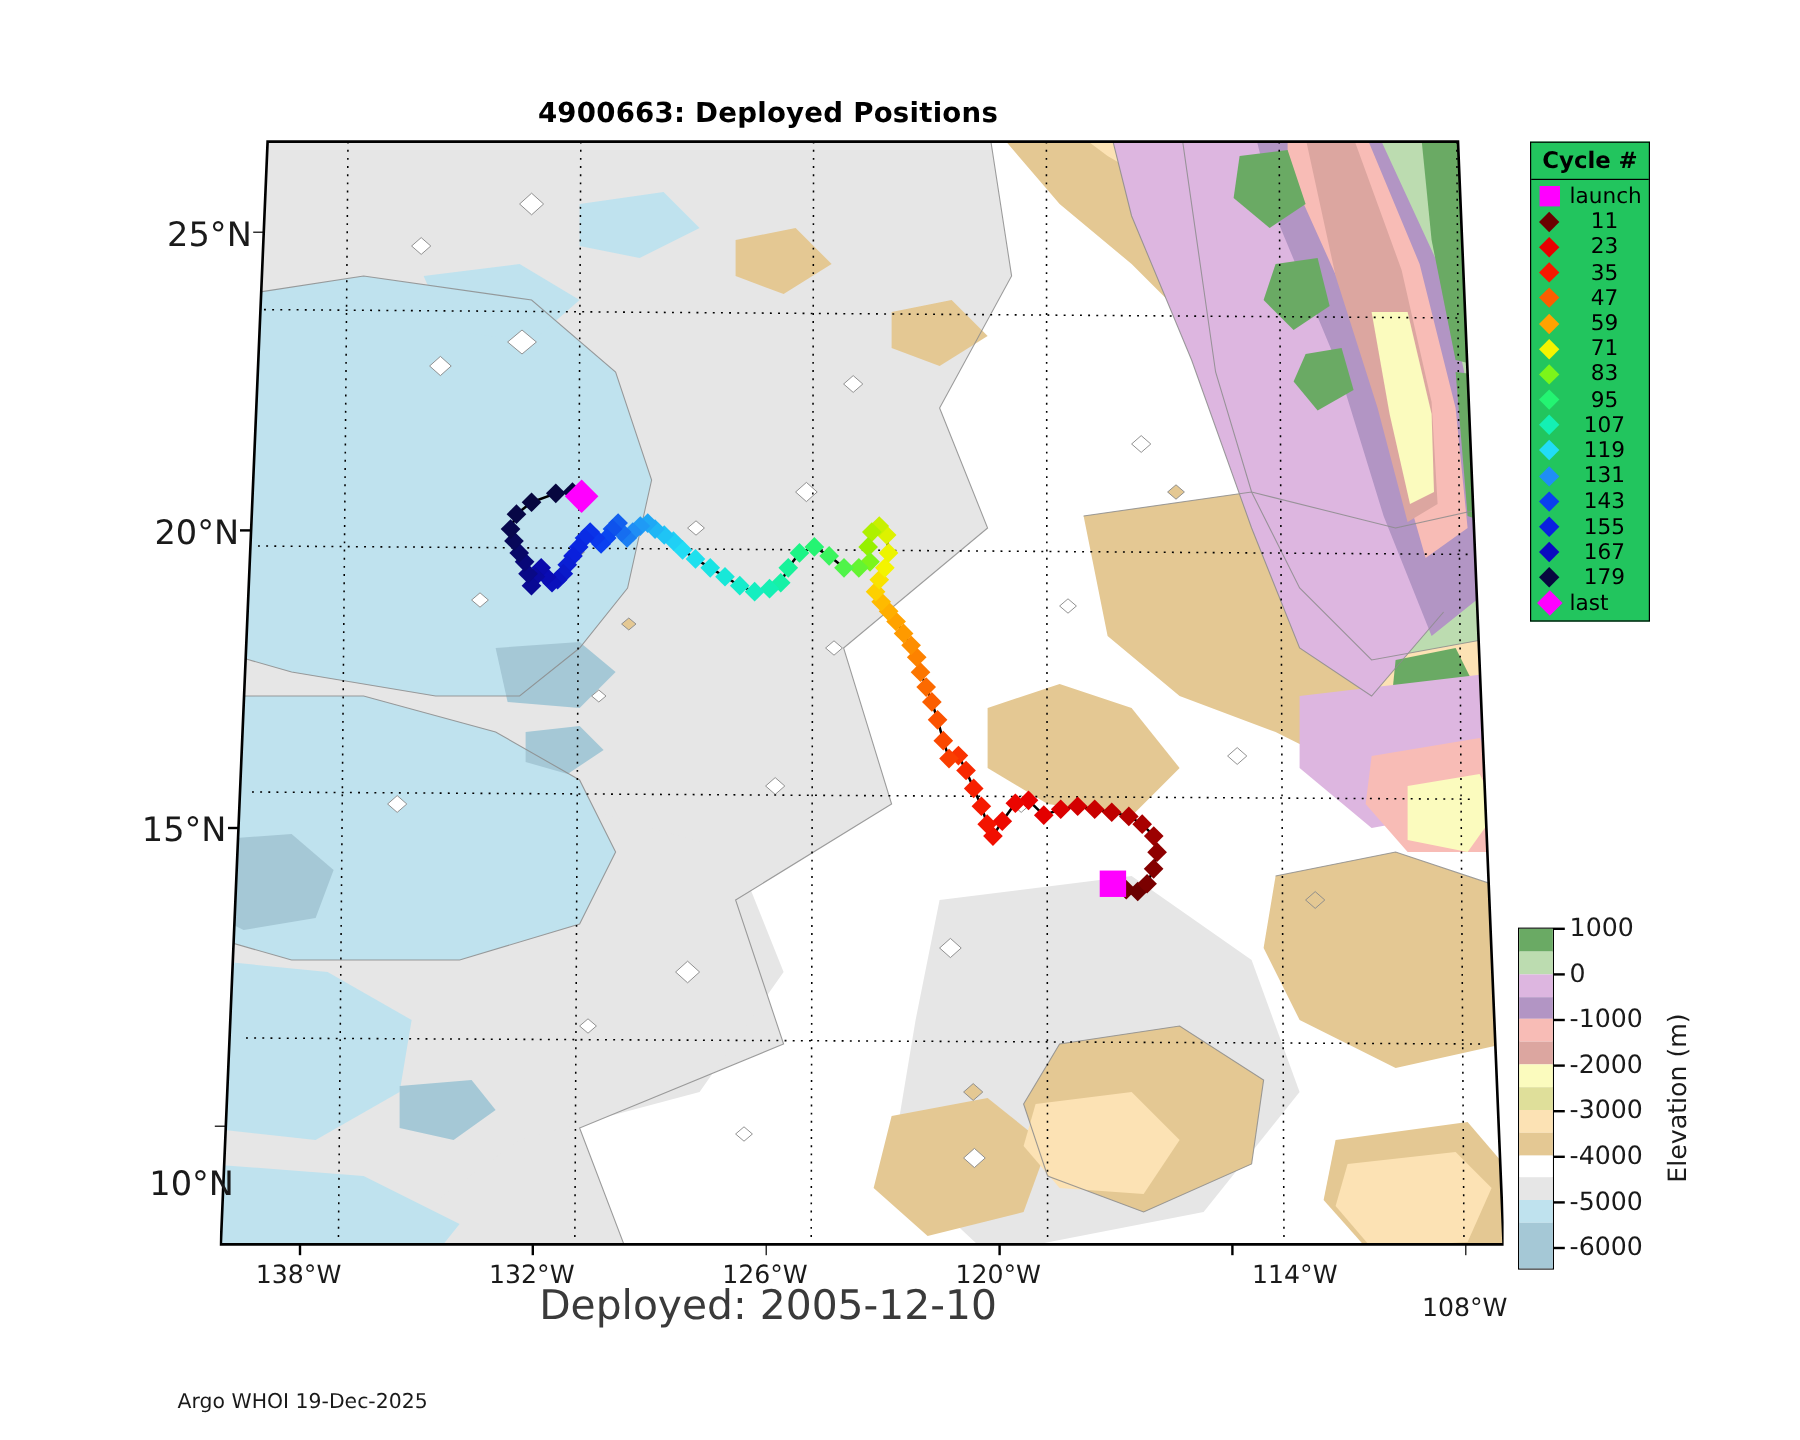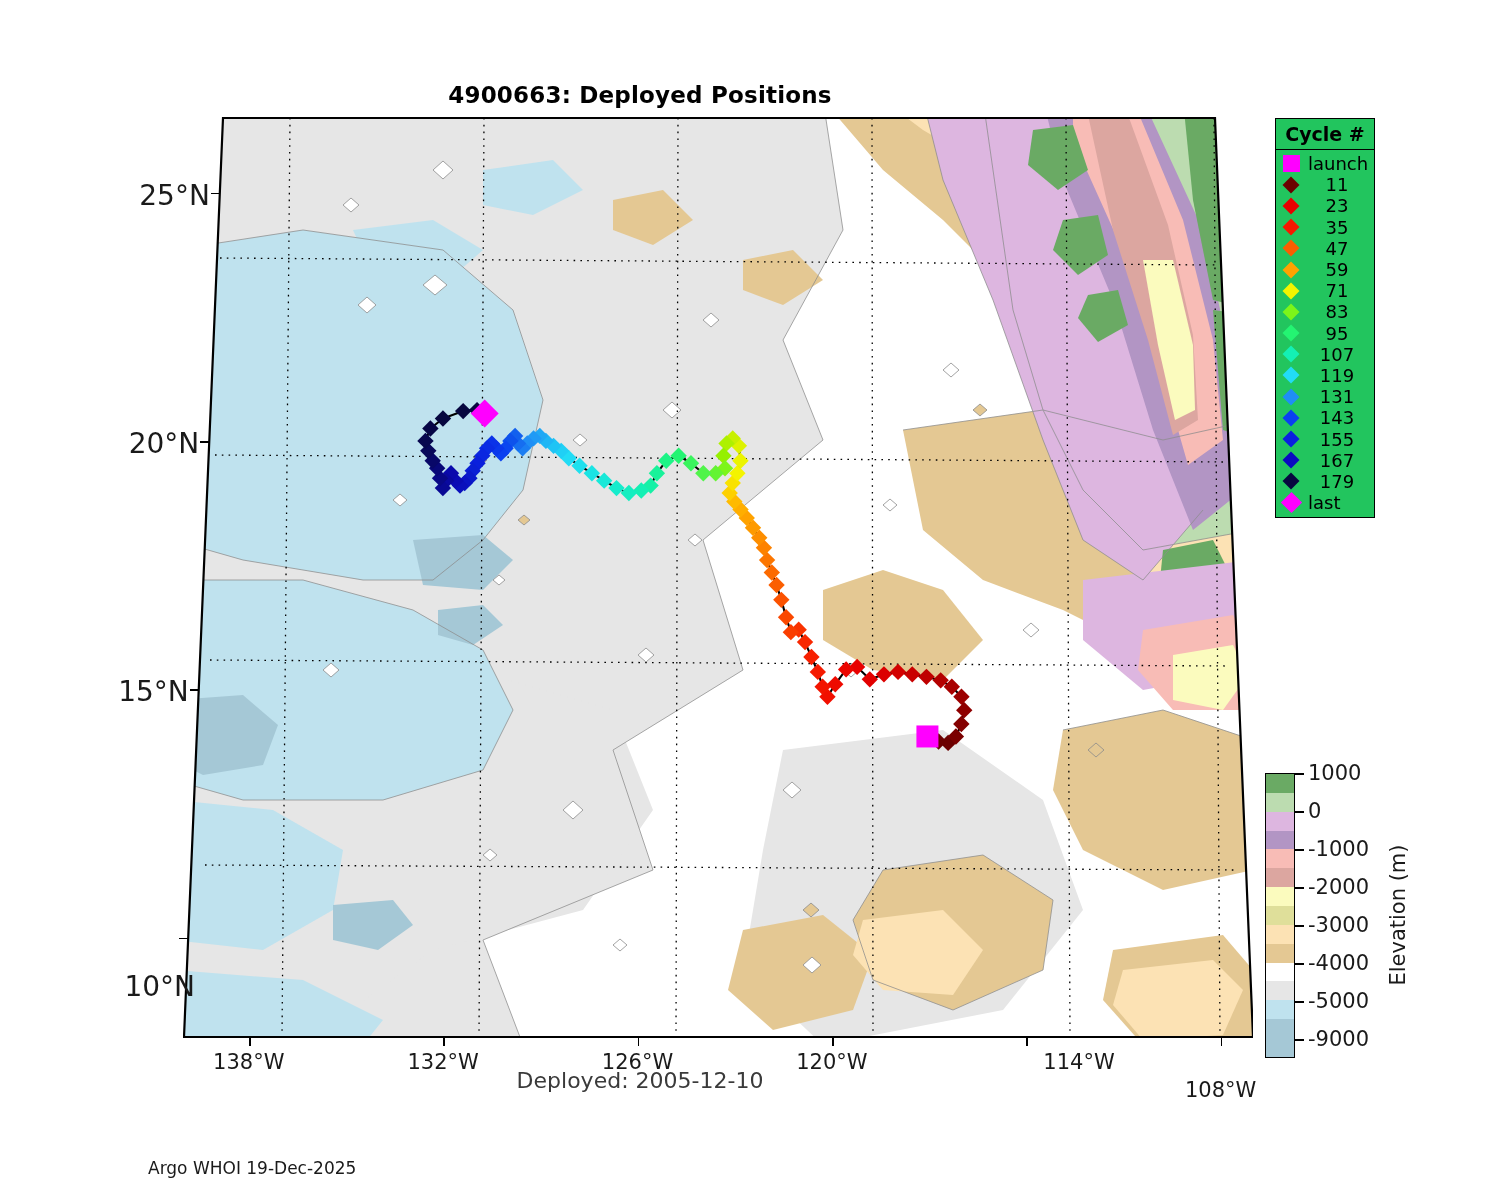--- a/index.html
+++ b/index.html
@@ -12,21 +12,21 @@
          font-size:23px;font-weight:bold;color:#000;letter-spacing:.2px;}
 
   #mapwrap{left:183px;top:110px;width:1070px;height:935px;}
   #mapsvg{position:absolute;left:0;top:0;}
 
   .ytick-lbl{font-size:28px;color:#1a1a1a;text-align:right;white-space:nowrap;}
   .xtick-lbl{font-size:21px;color:#1a1a1a;text-align:center;white-space:nowrap;}
   .tickmark{background:#000;position:absolute;}
 
   #deployed{left:0;top:1068px;width:1280px;text-align:center;
-            font-size:22px;color:#3a3a3a;}
+            font-size:34px;color:#3a3a3a;}
   #footer{left:148px;top:1158px;font-size:17px;color:#1a1a1a;}
 
   
   #legend{left:1275px;top:118px;width:100px;border:1.4px solid #000;
           background:#22c55e;box-sizing:border-box;}
   #legend-title{text-align:center;font-size:19px;font-weight:bold;
                 padding:4px 0 4px;border-bottom:1.4px solid #000;color:#000;}
   #legend-body{padding:3px 0 4px 0;}
   .leg-row{display:flex;align-items:center;height:21.2px;}
   .leg-swatch{width:30px;display:flex;justify-content:center;align-items:center;}
@@ -457,14 +457,14 @@
     <div class="cb-lbl" style="top: 849px;">-1000</div>
     <div class="cb-tick" style="top: 887px;"></div>
     <div class="cb-lbl" style="top: 887px;">-2000</div>
     <div class="cb-tick" style="top: 925px;"></div>
     <div class="cb-lbl" style="top: 925px;">-3000</div>
     <div class="cb-tick" style="top: 963px;"></div>
     <div class="cb-lbl" style="top: 963px;">-4000</div>
     <div class="cb-tick" style="top: 1001px;"></div>
     <div class="cb-lbl" style="top: 1001px;">-5000</div>
     <div class="cb-tick" style="top: 1039px;"></div>
-    <div class="cb-lbl" style="top: 1039px;">-9000</div>
+    <div class="cb-lbl" style="top: 1039px;">-6000</div>
   </div>
 
 </body></html>

